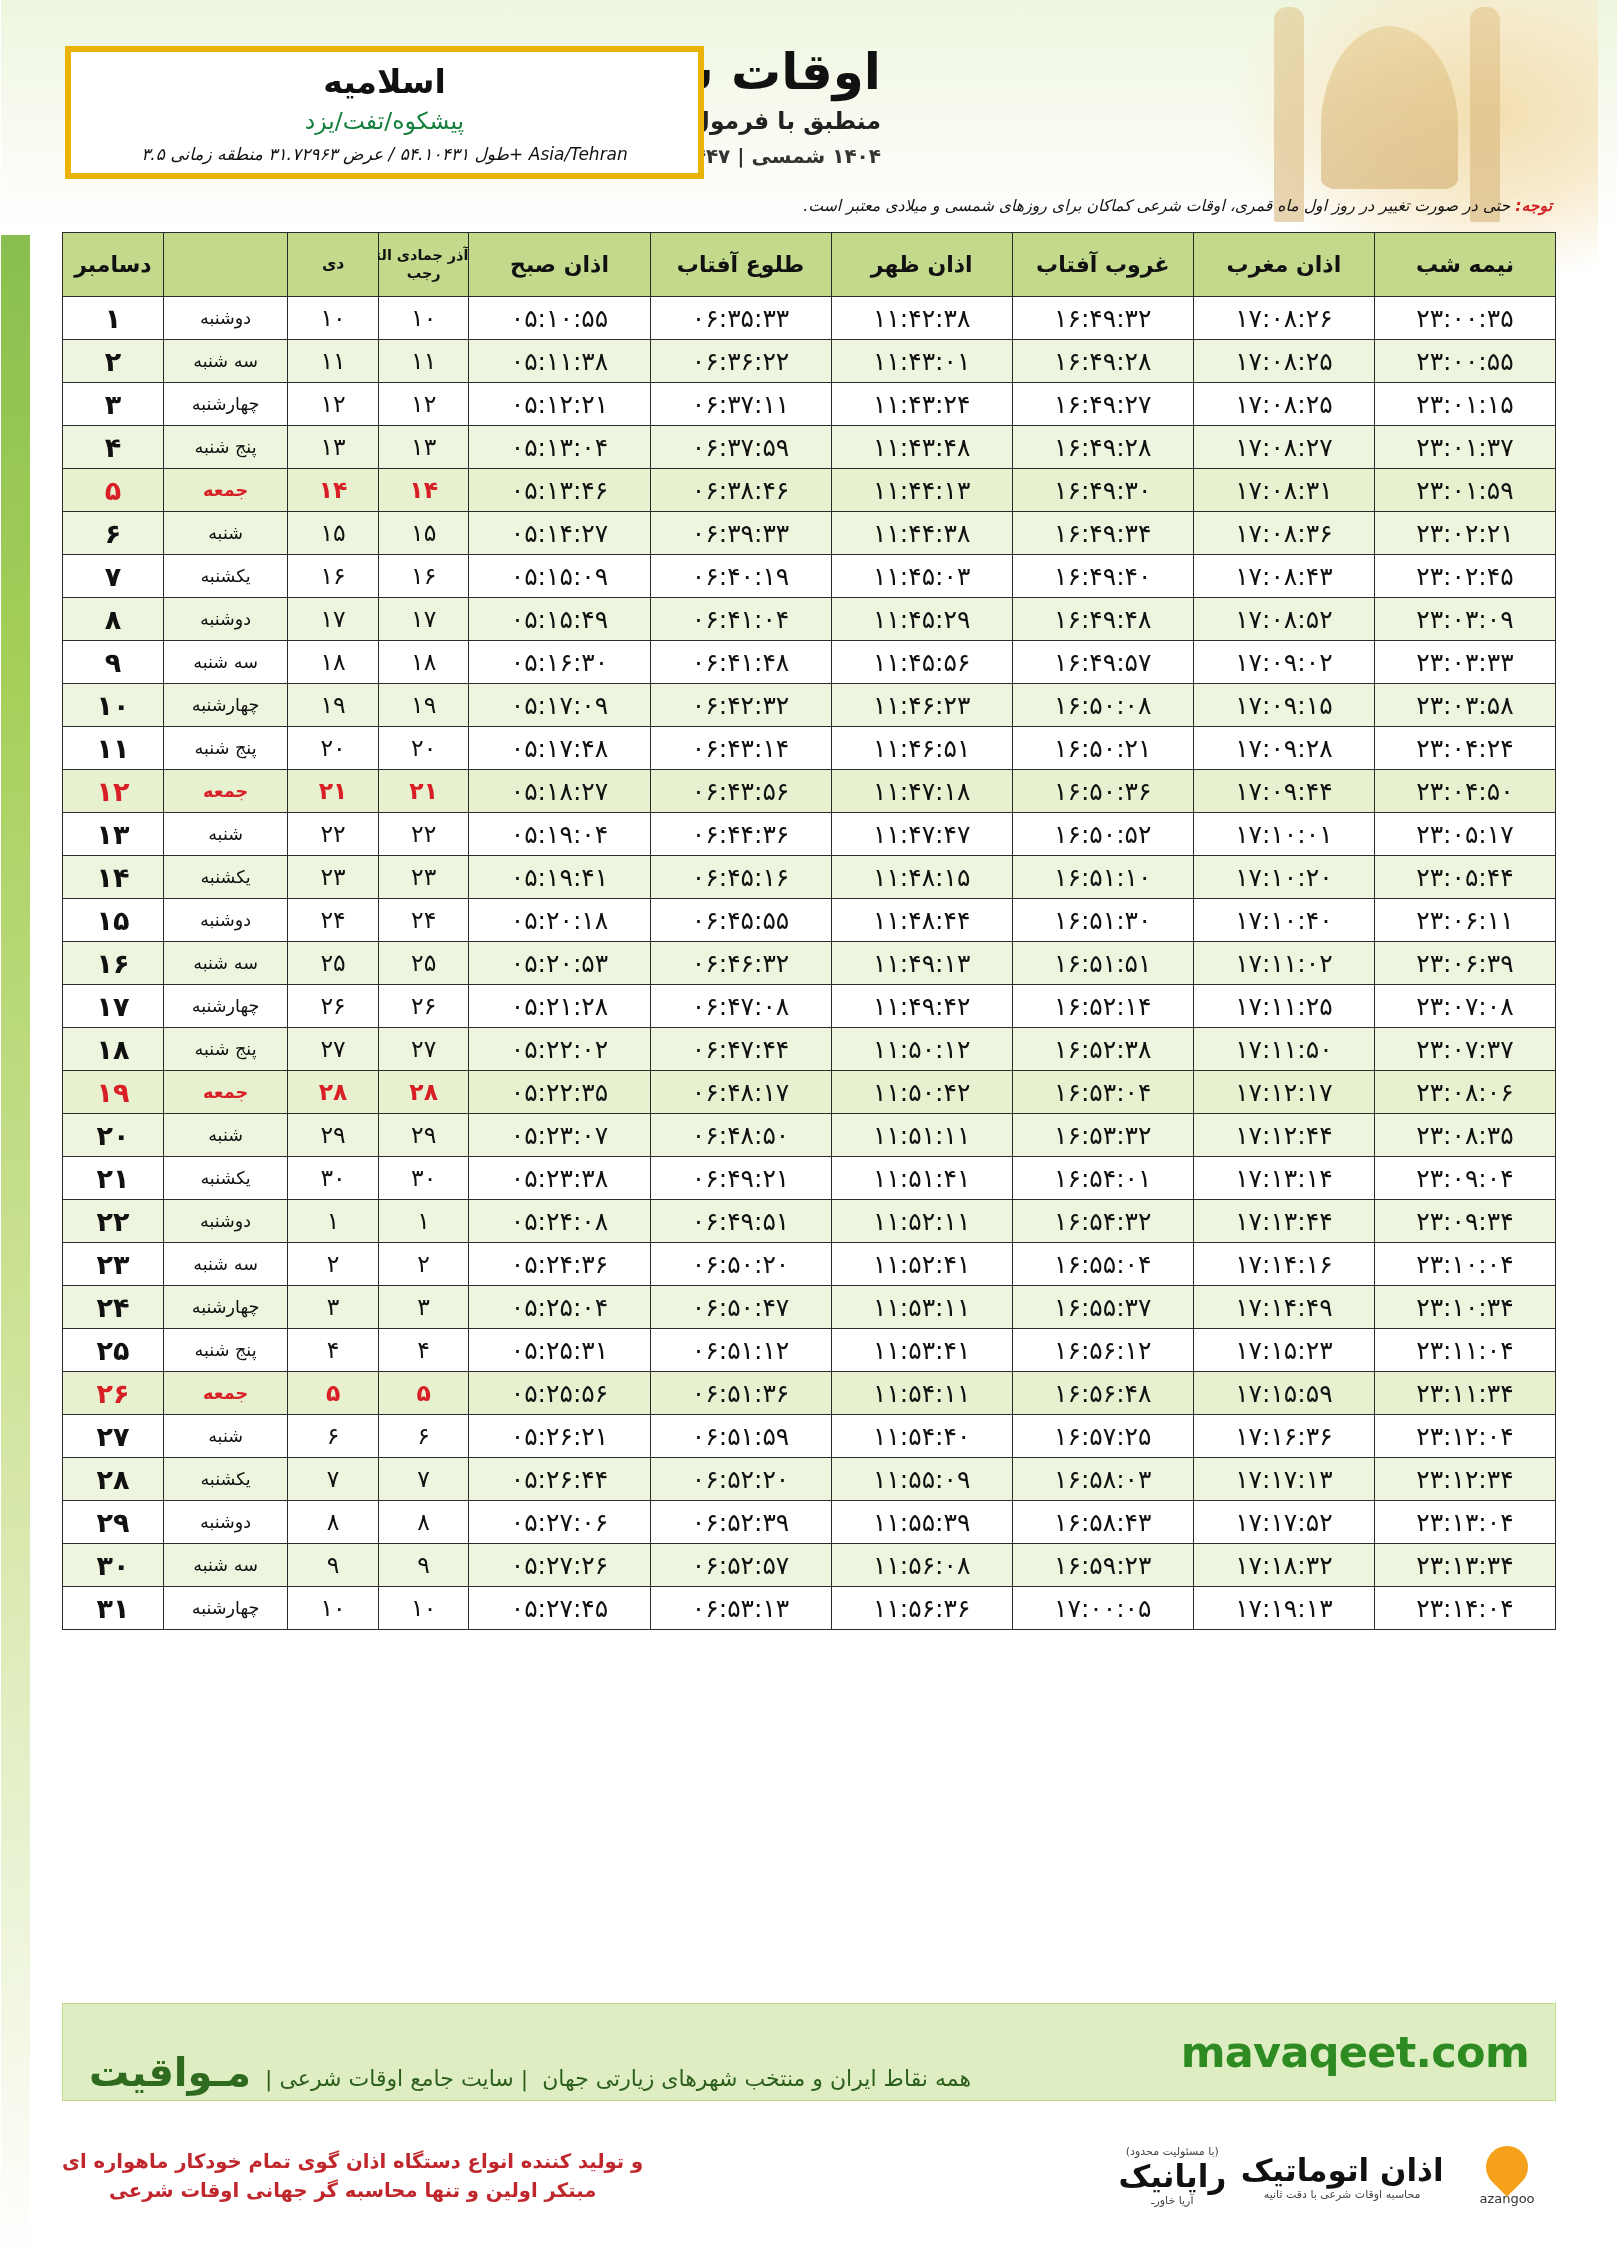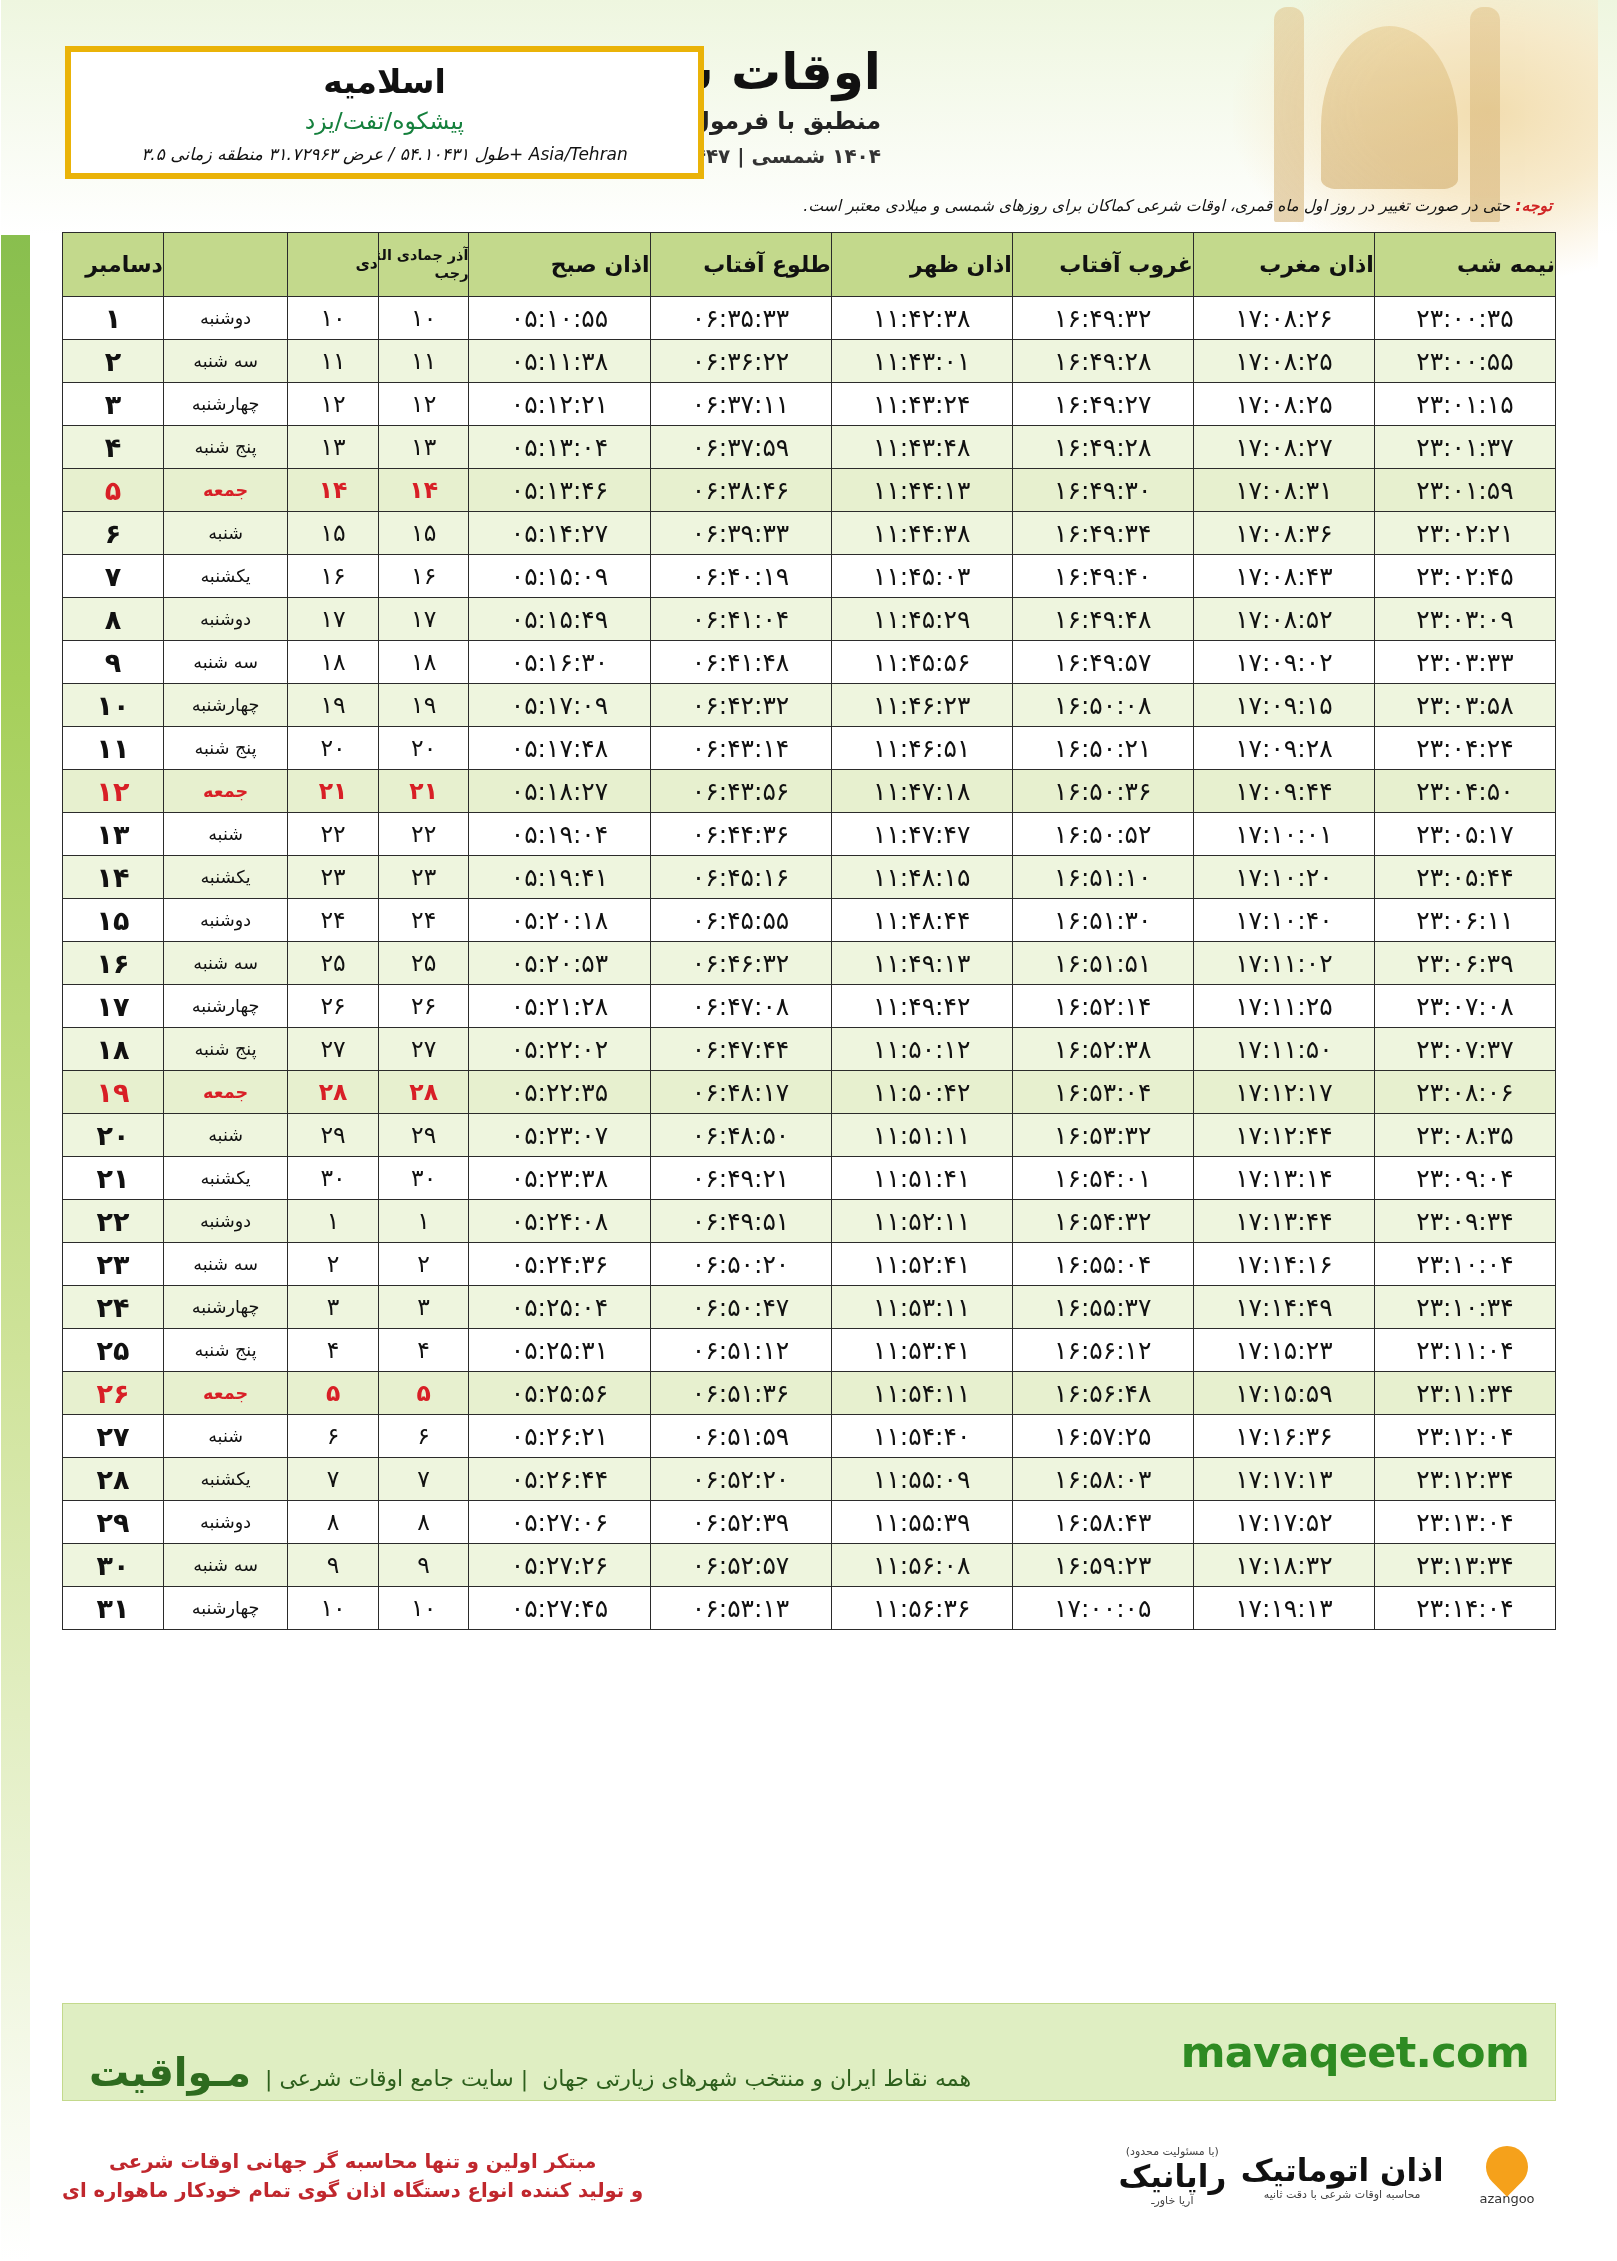--- a/index.html
+++ b/index.html
@@ -84,21 +84,20 @@
     font-size:25px;
     color:#111;
     height:42px;
     padding:0;
     white-space:nowrap;
   }
   thead th{
     background:#c3d98c;
     font-size:22px;font-weight:bold;height:63px;
     position:relative;
-    text-align:right;
   }
   thead th.small{font-size:15.7px;line-height:1.15;}
   tbody tr:nth-child(odd) td{background:#ffffff;}
   tbody tr:nth-child(even) td{background:#eef5de;}
   tbody tr.friday td{background:#e7f0cf;}
   td.num{font-size:27px;font-weight:bold;}
   td.dayname{font-size:17.6px;}
   td.hijri,td.shamsi{font-size:23.5px;}
   .red{color:#d81f26;font-weight:bold;}
   col.c-mid{width:88px;}
@@ -612,18 +611,18 @@
       <div class="sm">محاسبه اوقات شرعی با دقت ثانیه</div>
     </div>
     <div class="logo-rayanic">
       <div class="sm">(با مسئولیت محدود)</div>
       <div class="big">رایانیک</div>
       <div class="sm">آریا خاورـ</div>
     </div>
   </div>
 
   <div class="fb-center">
+    <div>و تولید کننده انواع دستگاه اذان گوی تمام خودکار ماهواره ای</div>
     <div>مبتکر اولین و تنها محاسبه گر جهانی اوقات شرعی</div>
-    <div>و تولید کننده انواع دستگاه اذان گوی تمام خودکار ماهواره ای</div>
   </div>
 
 </div>
 
 
 </body></html>

